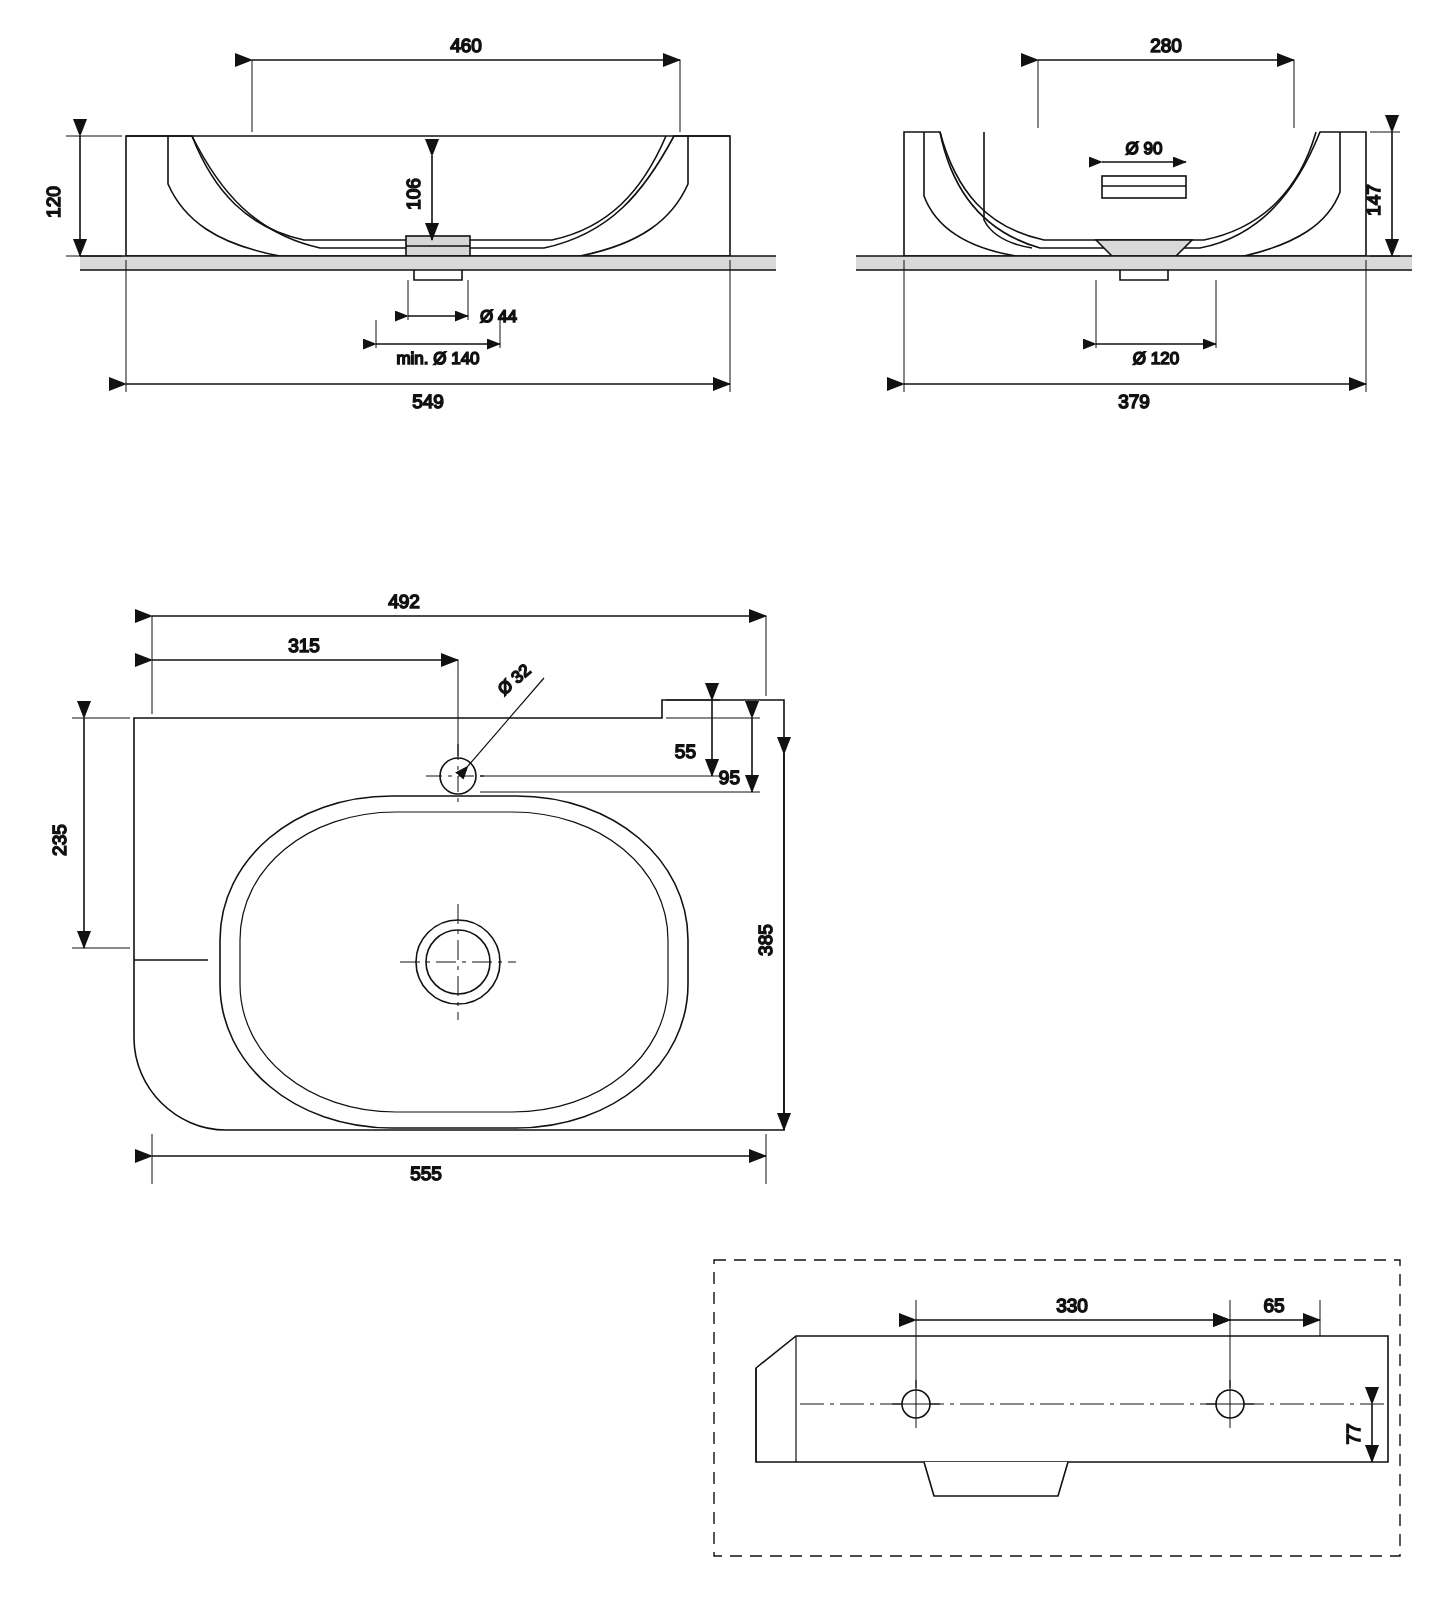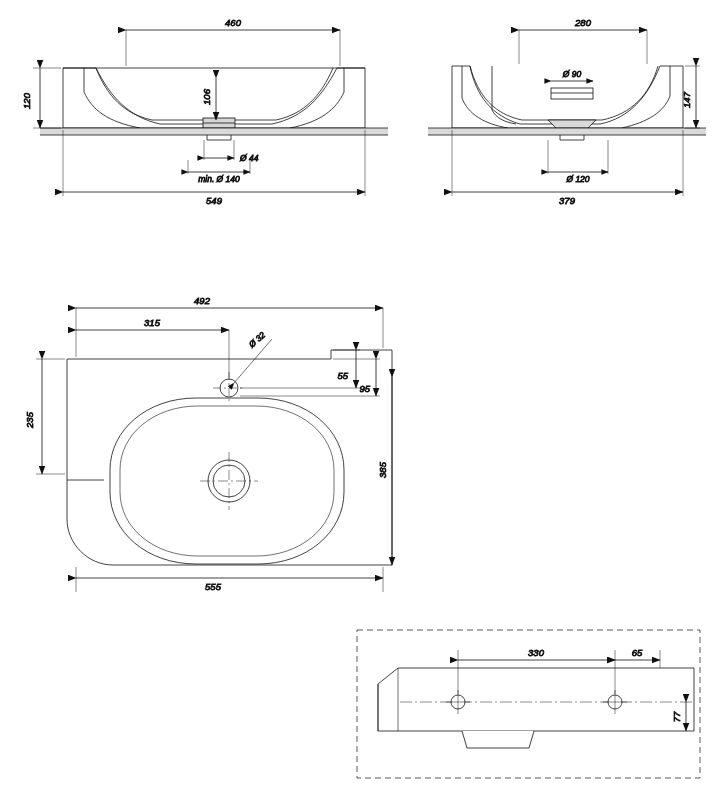--- a/index.html
+++ b/index.html
@@ -1,17 +1,17 @@
 <!DOCTYPE html>
 <html><head>
 <meta charset="utf-8">
 <style>
   html,body{margin:0;padding:0;background:#ffffff;}
   body{width:718px;height:800px;font-family:"Liberation Sans",sans-serif;color:#1a1a1a;}
-  #stage{position:relative;width:718px;height:800px;overflow:hidden;font-style:italic;}
+  #stage{position:relative;width:718px;height:800px;overflow:hidden;}
   svg{display:block;}
   .dim-text{font-family:"Liberation Sans",sans-serif;font-size:9.5px;fill:#111;}
   .dim-text-sm{font-family:"Liberation Sans",sans-serif;font-size:8.5px;fill:#111;}
 </style>
 </head>
 <body>
 
 <div id="stage">
 <svg width="718" height="800" viewBox="0 0 718 800">
   <defs>

